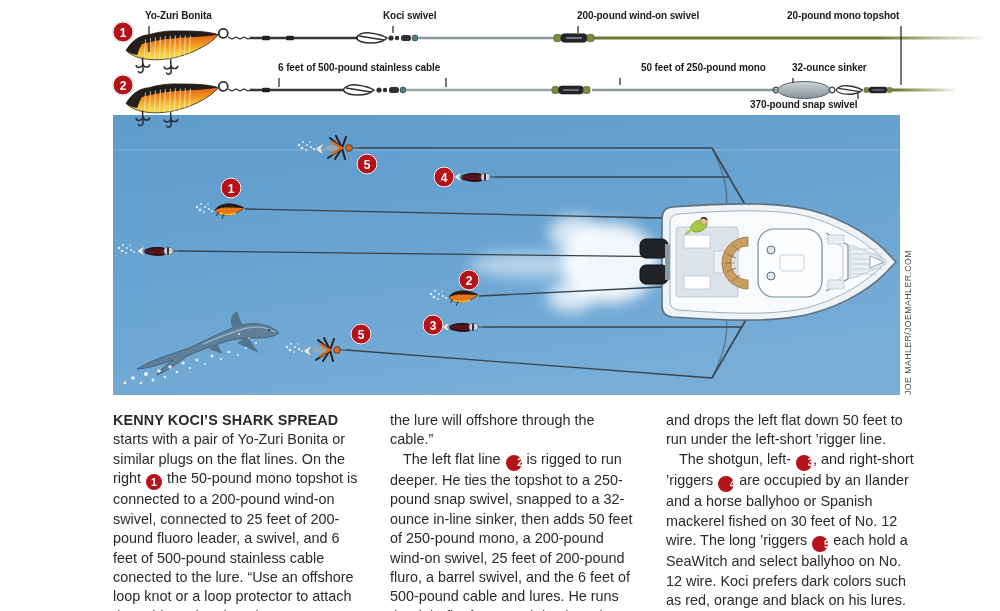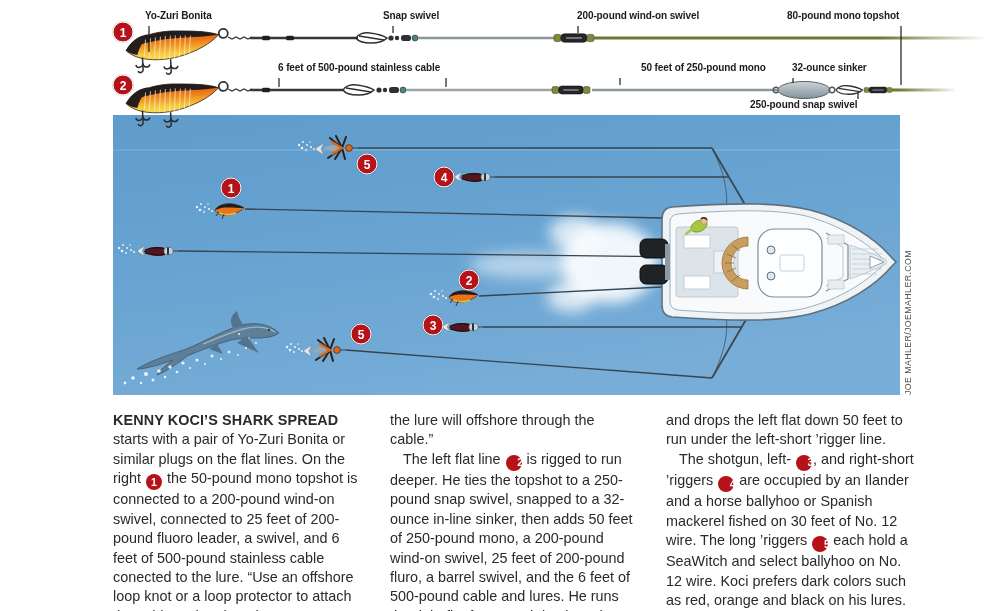--- a/index.html
+++ b/index.html
@@ -311,27 +311,27 @@
       <line x1="901" y1="26" x2="901" y2="85"></line>
       <line x1="279" y1="78" x2="279" y2="87"></line>
       <line x1="446" y1="78" x2="446" y2="87"></line>
       <line x1="620" y1="78" x2="620" y2="85"></line>
       <line x1="793" y1="78" x2="793" y2="83"></line>
       <line x1="858" y1="93" x2="858" y2="99"></line>
     </g>
   </svg>
 
   <div class="label" style="left:145px; top:10px;">Yo-Zuri Bonita</div>
-  <div class="label" style="left:383px; top:10px;">Snap swivel</div>
+  <div class="label" style="left:383px; top:10px;">Koci swivel</div>
   <div class="label" style="left:577px; top:10px;">200-pound wind-on swivel</div>
-  <div class="label" style="left:787px; top:10px;">80-pound mono topshot</div>
+  <div class="label" style="left:787px; top:10px;">20-pound mono topshot</div>
   <div class="label" style="left:278px; top:62px;">6 feet of 500-pound stainless cable</div>
   <div class="label" style="left:618px; top:62px;padding-left:23px;">50 feet of 250-pound mono</div>
   <div class="label" style="left:792px; top:62px;">32-ounce sinker</div>
-  <div class="label" style="left:750px; top:99px;">250-pound snap swivel</div>
+  <div class="label" style="left:750px; top:99px;">370-pound snap swivel</div>
 
   <div class="col" id="col-0">
       <p><strong>KENNY KOCI’S SHARK SPREAD</strong> starts with a pair of Yo-Zuri Bonita or similar plugs on the flat lines. On the right <span class="inline-badge">1</span> the 50-pound mono topshot is connected to a 200-pound wind-on swivel, connected to 25 feet of 200-pound fluoro leader, a swivel, and 6 feet of 500-pound stainless cable conected to the lure. “Use an offshore loop knot or a loop protector to attach the cable to the plug,” he warns, “or</p>
     </div>
   <div class="col" id="col-1">
       <p>the lure will offshore through the cable.”</p>
       <p class="indent">The left flat line <span class="inline-badge">2</span> is rigged to run deeper. He ties the topshot to a 250-pound snap swivel, snapped to a 32-ounce in-line sinker, then adds 50 feet of 250-pound mono, a 200-pound wind-on swivel, 25 feet of 200-pound fluro, a barrel swivel, and the 6 feet of 500-pound cable and lures. He runs the right flat far enough back so the lure is just out of sight,</p>
     </div>
   <div class="col" id="col-2">
       <p>and drops the left flat down 50 feet to run under the left-short ’rigger line.</p>

